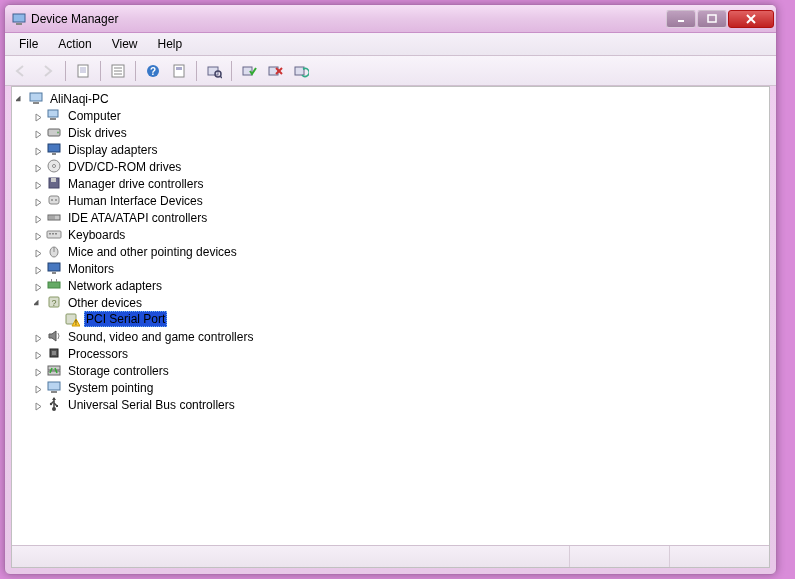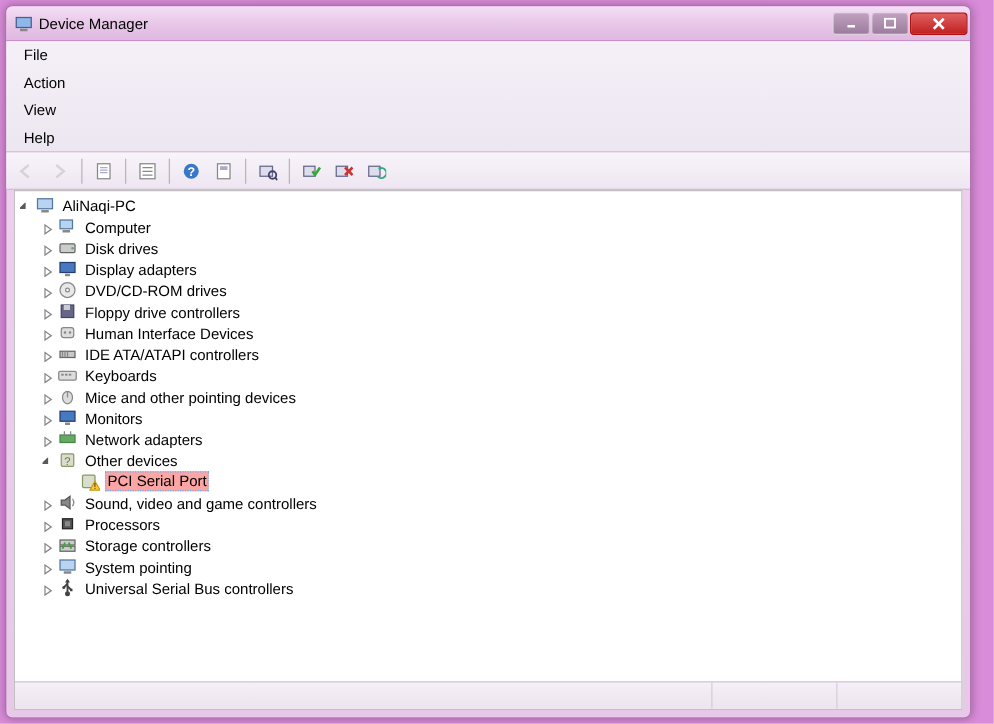--- a/index.html
+++ b/index.html
@@ -52,21 +52,20 @@
   .win-btn.close { width: 46px; background: linear-gradient(to bottom, #e06060, #c02020); border-color:#b01010;}
   .win-btn.min { background: linear-gradient(to bottom, #bfa0bf, #9c7c9c); }
   .win-btn.max { background: linear-gradient(to bottom, #bfa0bf, #9c7c9c); }
 
   .menubar {
     background: linear-gradient(to bottom, #f5f0f8, #ece6f0);
     border-bottom: 1px solid #d0c0d0;
     padding: 2px 6px;
     display: flex;
     gap: 4px;
-    flex-direction: column;
   }
   .menubar .menu-item {
     padding: 2px 8px;
     color: #000;
     cursor: default;
   }
 
   .toolbar {
     background: linear-gradient(to bottom, #f8f4fa, #eee6f2);
     border-bottom: 1px solid #d0c0d0;
@@ -109,21 +108,21 @@
     display: inline-flex;
     align-items: center; justify-content: center;
     margin-right: 2px;
     cursor: pointer;
   }
   .expander svg { width:9px; height:9px; }
   .exp-spacer { width:14px; display:inline-block; }
   .node-icon { width:16px; height:16px; margin-right:4px; display:inline-flex; align-items:center; justify-content:center;}
   .node-label { padding: 0 2px; }
   .node-label.selected {
-    background: #fca5a5;
+    background: #1d4ed8;
     border: 1px dotted #6faff0;
     padding: 0 1px;
   }
   .statusbar {
     height: 22px;
     background: linear-gradient(to bottom, #f5eff7, #ece4ee);
     border-top: 1px solid #d0c0d0;
     display:flex;
   }
   .statusbar .sb-cell{
@@ -329,21 +328,21 @@
             <svg viewBox="0 0 9 9">
               <path d="M2 1 L7 4.5 L2 8 Z" fill="#fff" stroke="#888"></path>
             </svg>
           </span>
           <span class="node-icon">
             <svg width="16" height="16">
               <rect x="3" y="3" width="10" height="10" fill="#668" stroke="#446"></rect>
               <rect x="5" y="3" width="5" height="4" fill="#ccc"></rect>
             </svg>
           </span>
-          <span class="node-label">Floppy drive controllers</span>
+          <span class="node-label">Manager drive controllers</span>
         </div>
         <div class="tree-node">
           <span class="ind" style="width:18px"></span>
           <span class="expander">
             <svg viewBox="0 0 9 9">
               <path d="M2 1 L7 4.5 L2 8 Z" fill="#fff" stroke="#888"></path>
             </svg>
           </span>
           <span class="node-icon">
             <svg width="16" height="16">

